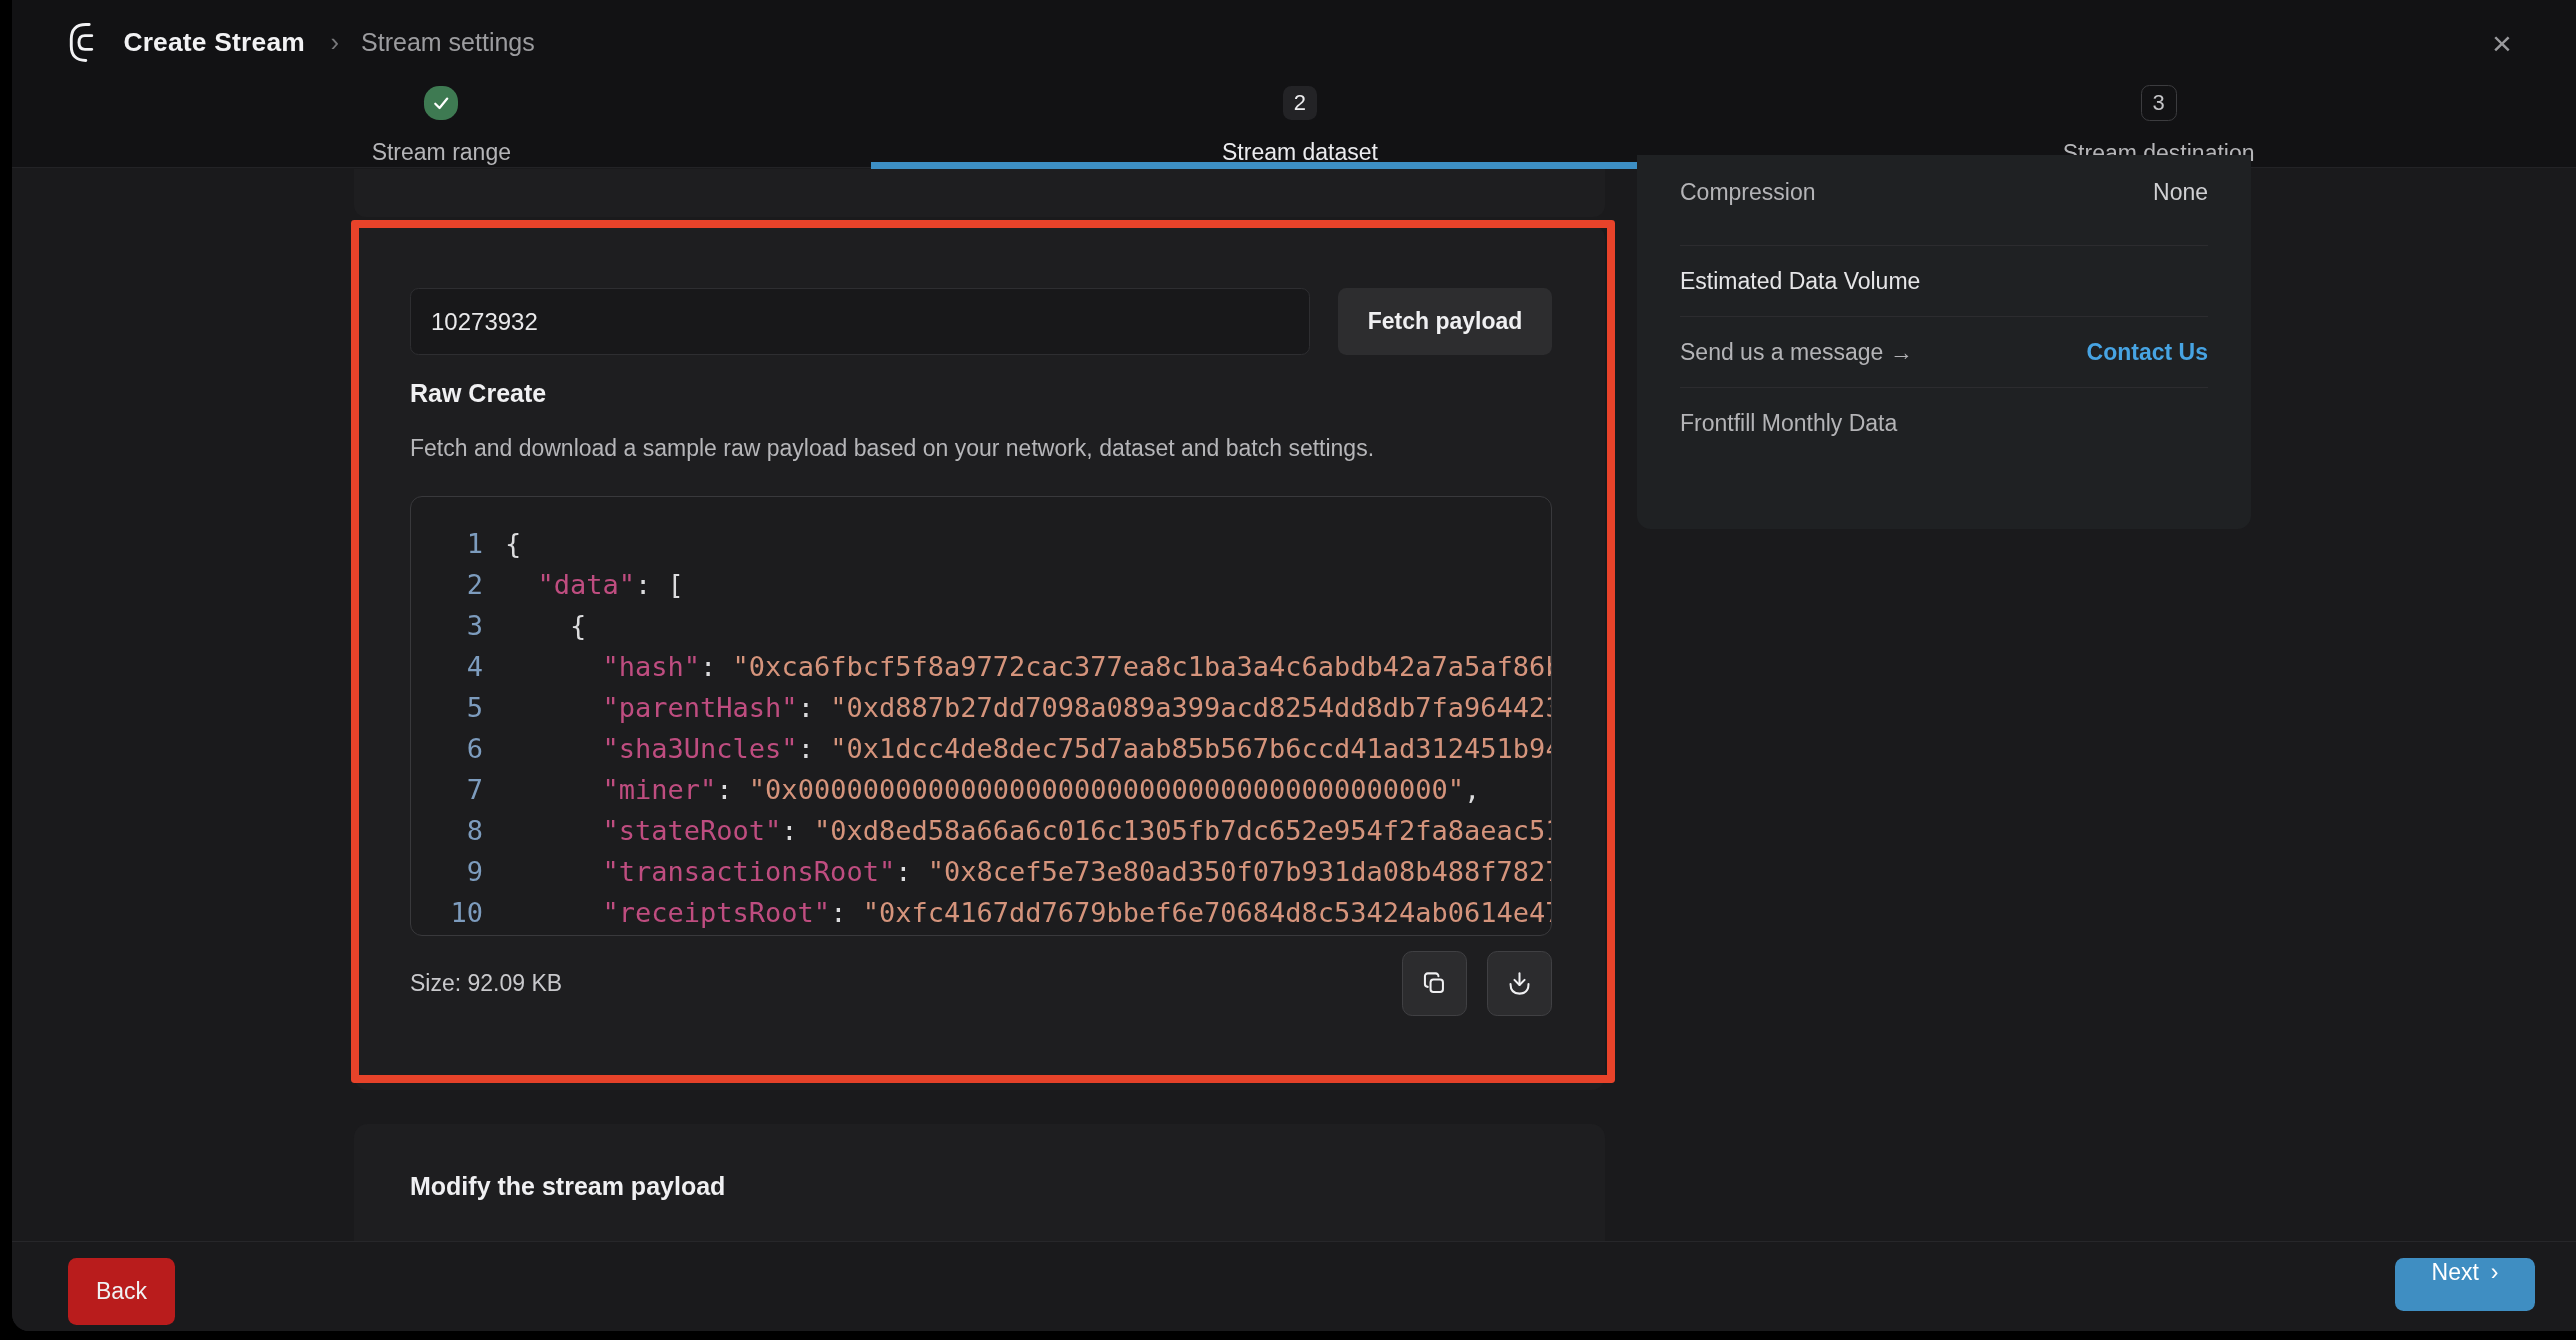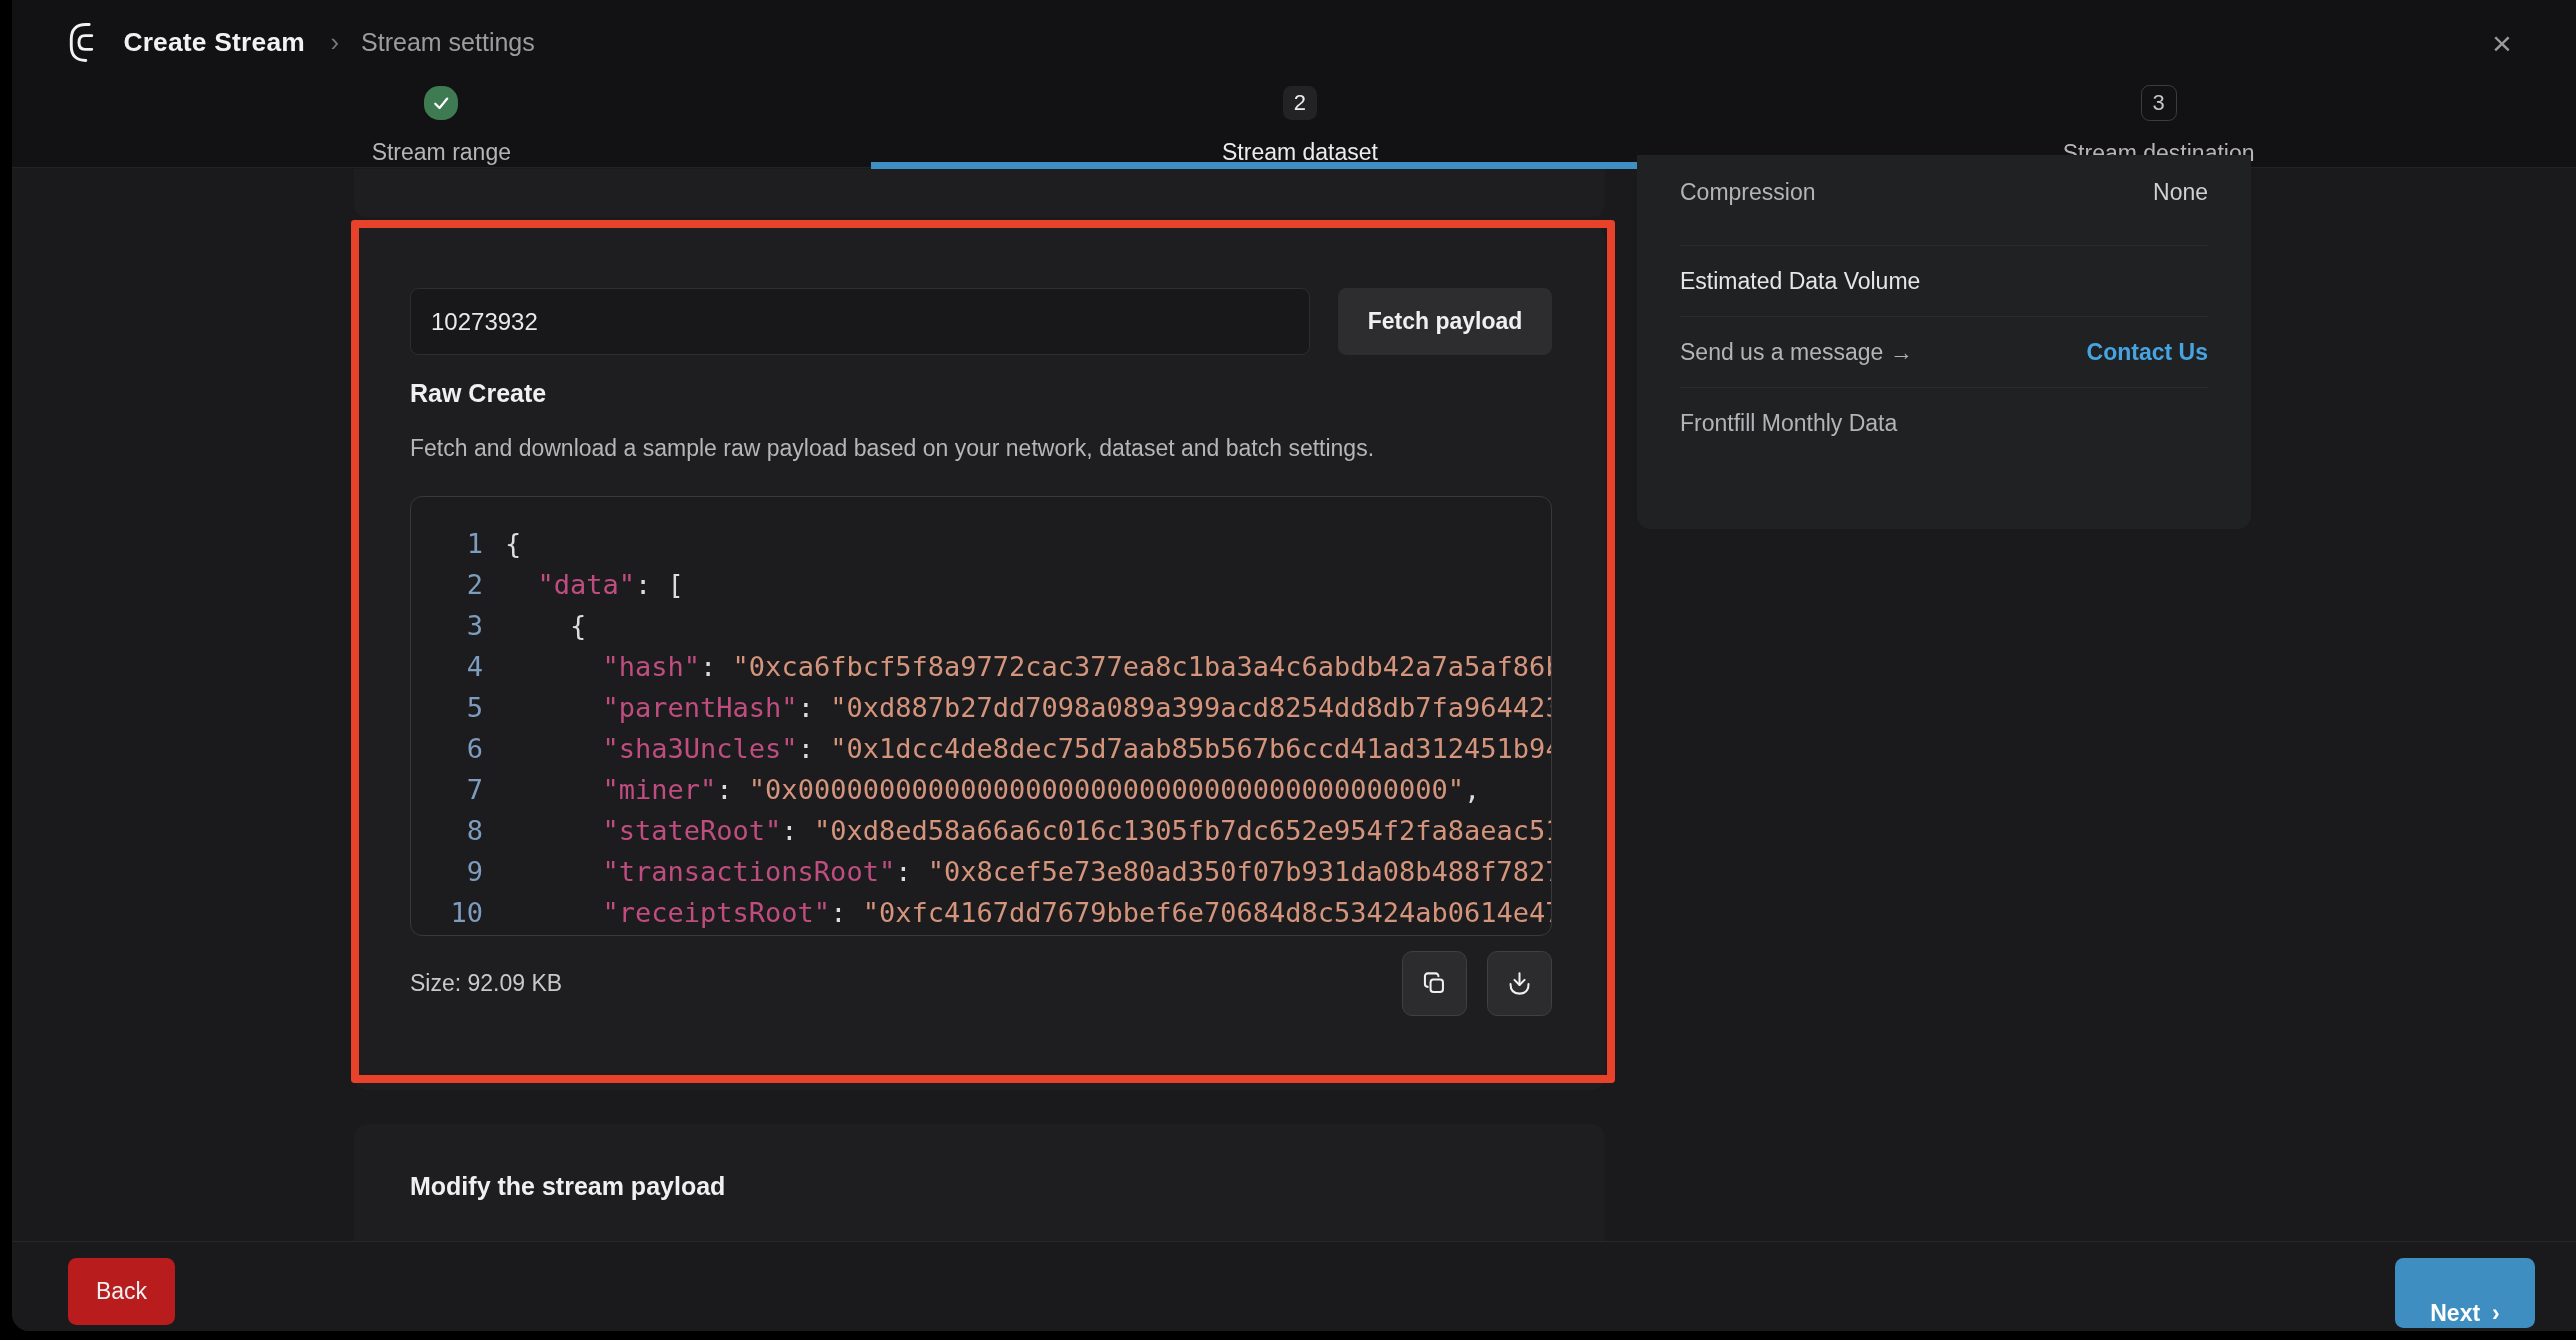--- a/index.html
+++ b/index.html
@@ -68,23 +68,23 @@
   .side-row{height:70px;display:flex;align-items:center;justify-content:space-between;
             border-top:1.7px solid #2c2c2f;}
   .side-strong{color:#e6e6e8;font-size:23px;font-weight:500;}
   .side-link{color:#47a4e3;font-size:23px;font-weight:600;cursor:pointer;}
   
   .footer{position:absolute;left:0;top:1241px;width:2576px;height:90px;background:#1a1a1c;
           border-top:1.7px solid #27272a;box-sizing:border-box;}
   .back-btn{position:absolute;left:56px;top:16px;width:107px;height:67px;background:#b91c1c;border:none;
             border-radius:8.5px;color:#f0f0f2;font-size:23px;font-weight:500;cursor:pointer;
             font-family:"Liberation Sans",sans-serif;}
-  .next-btn{position:absolute;right:53px;top:16px;width:140px;height:70px;background:#3f8ec2;border:none;
-            border-radius:8.5px;color:#fff;font-size:23px;font-weight:700;cursor:pointer;
-            font-family:"Liberation Sans",sans-serif;display:flex;align-items:flex-end;justify-content:center;gap:12px;}
+  .next-btn{position:absolute;right:53px;top:16px;width:140px;height:53px;background:#3f8ec2;border:none;
+            border-radius:8.5px;color:#fff;font-size:23px;font-weight:400;cursor:pointer;
+            font-family:"Liberation Sans",sans-serif;display:flex;align-items:flex-start;justify-content:center;gap:12px;}
   svg{display:block;}
 </style>
 </head>
 <body>
 
 <div id="app">
 
   <div class="header">
     <div class="logo">
       <svg width="41" height="41" viewBox="0 0 48 48" fill="none">

